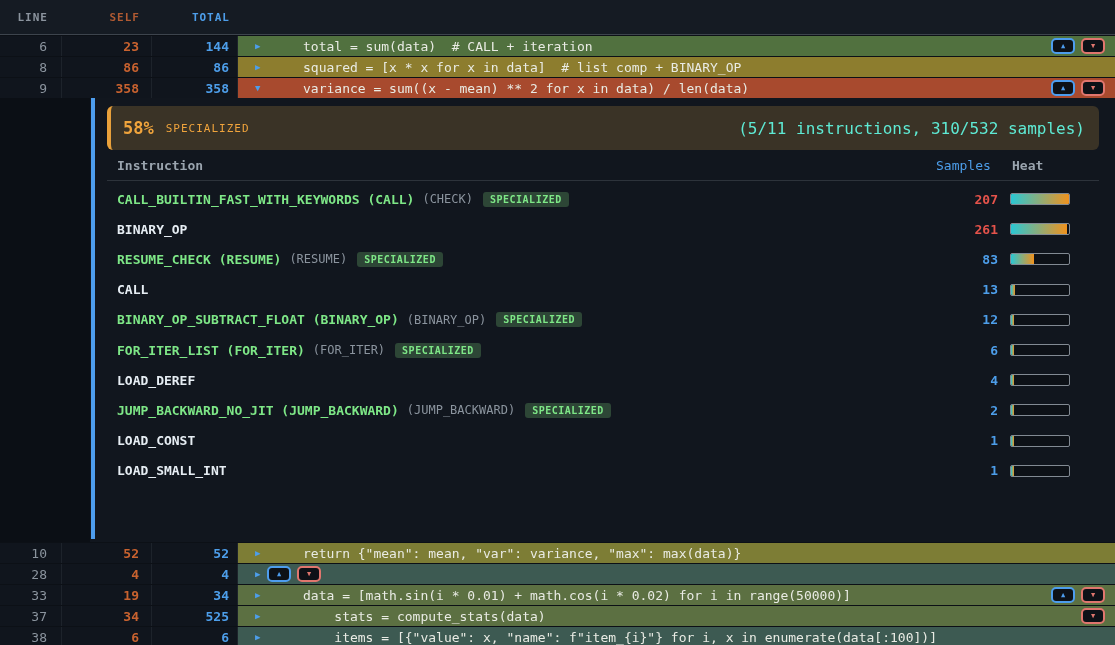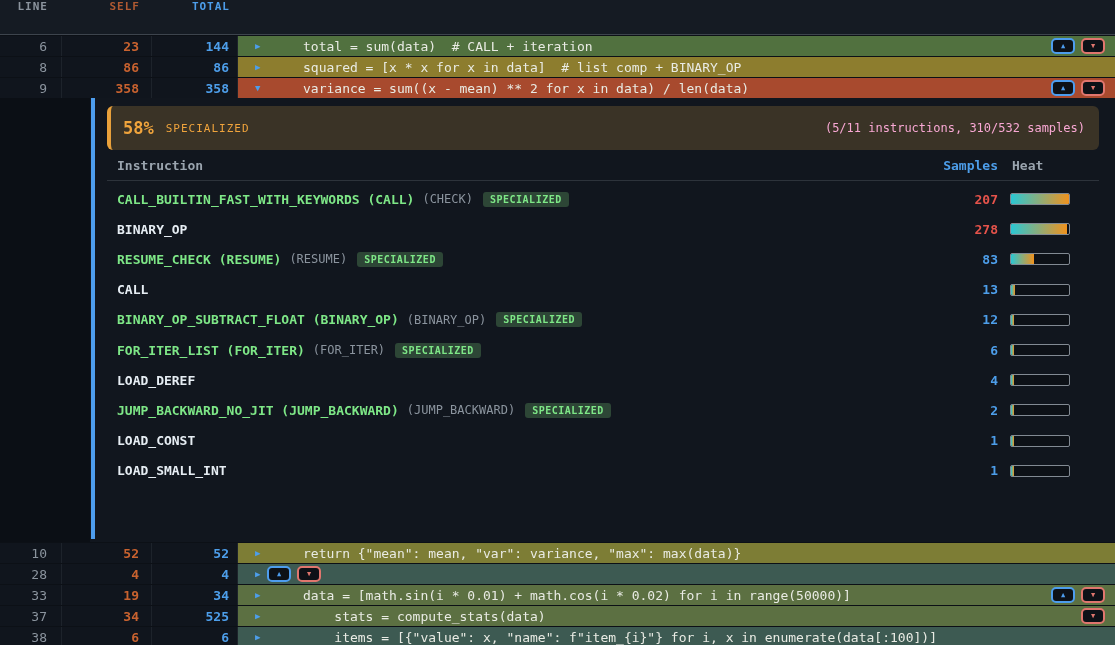--- a/index.html
+++ b/index.html
@@ -1,20 +1,20 @@
 <!DOCTYPE html>
 <html><head>
 <meta charset="utf-8">
 <style>
   * { margin:0; padding:0; box-sizing:border-box; }
   body { background:#000; font-family:"DejaVu Sans Mono","Liberation Mono",monospace; }
   .app { position:relative; width:1115px; height:645px; background:#0c1016; overflow:hidden; }
 
   
-  .thead { display:flex; height:35px; background:#151b23; border-bottom:1px solid #3d444d; align-items:flex-start; }
+  .thead { display:flex; height:35px; background:#151b23; border-bottom:1px solid #3d444d; align-items:center; }
   .thead .cell { font-size:11px; font-weight:bold; letter-spacing:1px; color:#8b949e; }
   .hline { width:62px; text-align:right; padding-right:14px; }
   .hself { width:90px; text-align:right; padding-right:12px; color:#b05a32 !important; }
   .htotal { width:86px; text-align:right; padding-right:8px; color:#4d9eea !important; }
   .hcode { flex:1; padding-left:26px; }
 
   
   .crow { display:flex; height:20px; margin-top:1px; align-items:stretch; }
   .crow .num { display:flex; align-items:center; justify-content:flex-end; background:#10151d; border-right:1px solid #1d232b; font-size:13px; }
   .cline { width:62px; color:#8b949e; padding-right:14px; }
@@ -30,25 +30,25 @@
 
   
   .panel { position:relative; height:444px; display:flex; }
   .gutter { width:90px; background:#0b0f15; flex:none; }
   .indicator { position:absolute; left:91px; top:0; bottom:3px; width:4px; background:#4d9dee; }
   .pcontent { flex:1; background:#11161e; padding:8px 16px 0 17px; overflow:hidden; }
 
   .banner { display:flex; align-items:center; height:44px; background:#3a3326; border-left:4px solid #e9a13b; border-radius:6px; padding:0 14px 0 12px; }
   .pct { font-size:17px; font-weight:bold; color:#f0a43c; }
   .slabel { font-size:11px; letter-spacing:1px; color:#f0a43c; margin-left:12px; }
-  .sdetail { margin-left:auto; font-size:12px; color:#f9a8d4; }
+  .sdetail { margin-left:auto; font-size:16px; color:#5eead4; }
 
   .ihead { display:flex; align-items:center; height:31px; border-bottom:1px solid #2d333b; padding:0 0 0 10px; }
   .iname-h { flex:1; font-size:13px; font-weight:bold; color:#9aa4ae; cursor:pointer; }
-  .isamples-h { width:62px; text-align:right; font-size:13px; font-weight:bold; color:#4d9eea; cursor:pointer; }
+  .isamples-h { width:62px; font-size:13px; font-weight:normal; color:#4d9eea; cursor:pointer; }
   .iheat-h { width:89px; margin-left:12px; font-size:13px; font-weight:bold; color:#9aa4ae; padding-left:2px; cursor:pointer; }
 
   .irows { padding-top:3px; }
   .irow { display:flex; align-items:center; height:30.2px; padding-left:10px; }
   .iname { flex:1; display:flex; align-items:center; overflow:hidden; }
   .iname .nm { font-size:13px; font-weight:bold; color:#e6edf3; white-space:pre; }
   .iname .nm.spec { color:#7ee787; }
   .iname .base { font-size:12px; color:#8b949e; margin-left:8px; white-space:pre; }
   .badge { background:#2d4636; color:#7ee787; font-size:10px; font-weight:bold; letter-spacing:0.5px; border-radius:3px; padding:2px 7px; margin-left:10px; flex:none; }
   .isamples { width:62px; text-align:right; font-size:13px; font-weight:bold; }
@@ -139,21 +139,21 @@
       <span class="heatbar" style="display:block">
         <span class="heatfill" style="display: block; width: 100%; background: linear-gradient(90deg, rgb(43, 199, 212), rgb(240, 146, 30));"></span>
       </span>
     </span>
   </div>
             <div class="irow">
     <span class="iname">
       <span class="nm">BINARY_OP</span>
 
     </span>
-    <span class="isamples hot">278</span>
+    <span class="isamples hot">261</span>
     <span class="heatwrap">
       <span class="heatbar" style="display:block">
         <span class="heatfill" style="display: block; width: 95.7%; background: linear-gradient(90deg, rgb(43, 199, 212), rgb(240, 146, 30));"></span>
       </span>
     </span>
   </div>
             <div class="irow">
     <span class="iname">
       <span class="nm spec">RESUME_CHECK (RESUME)</span>
       <span class="base">(RESUME)</span>

